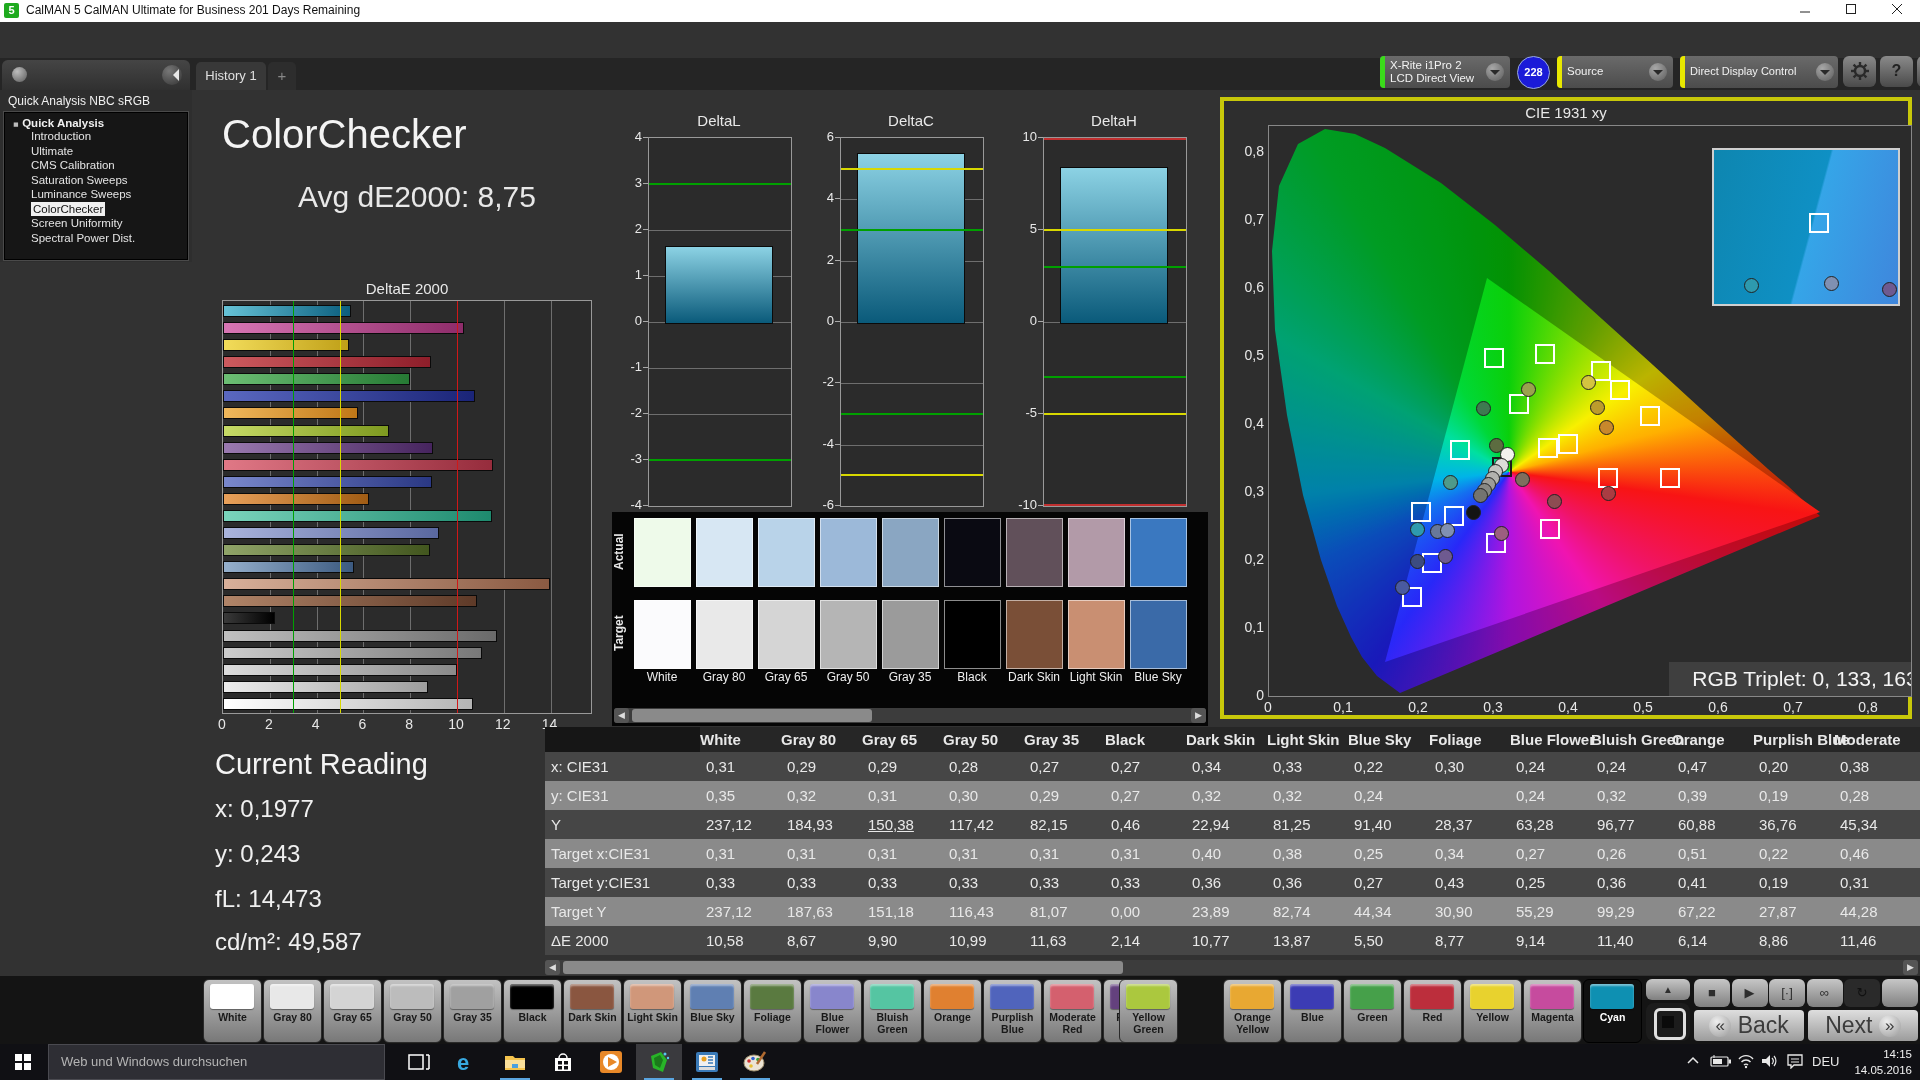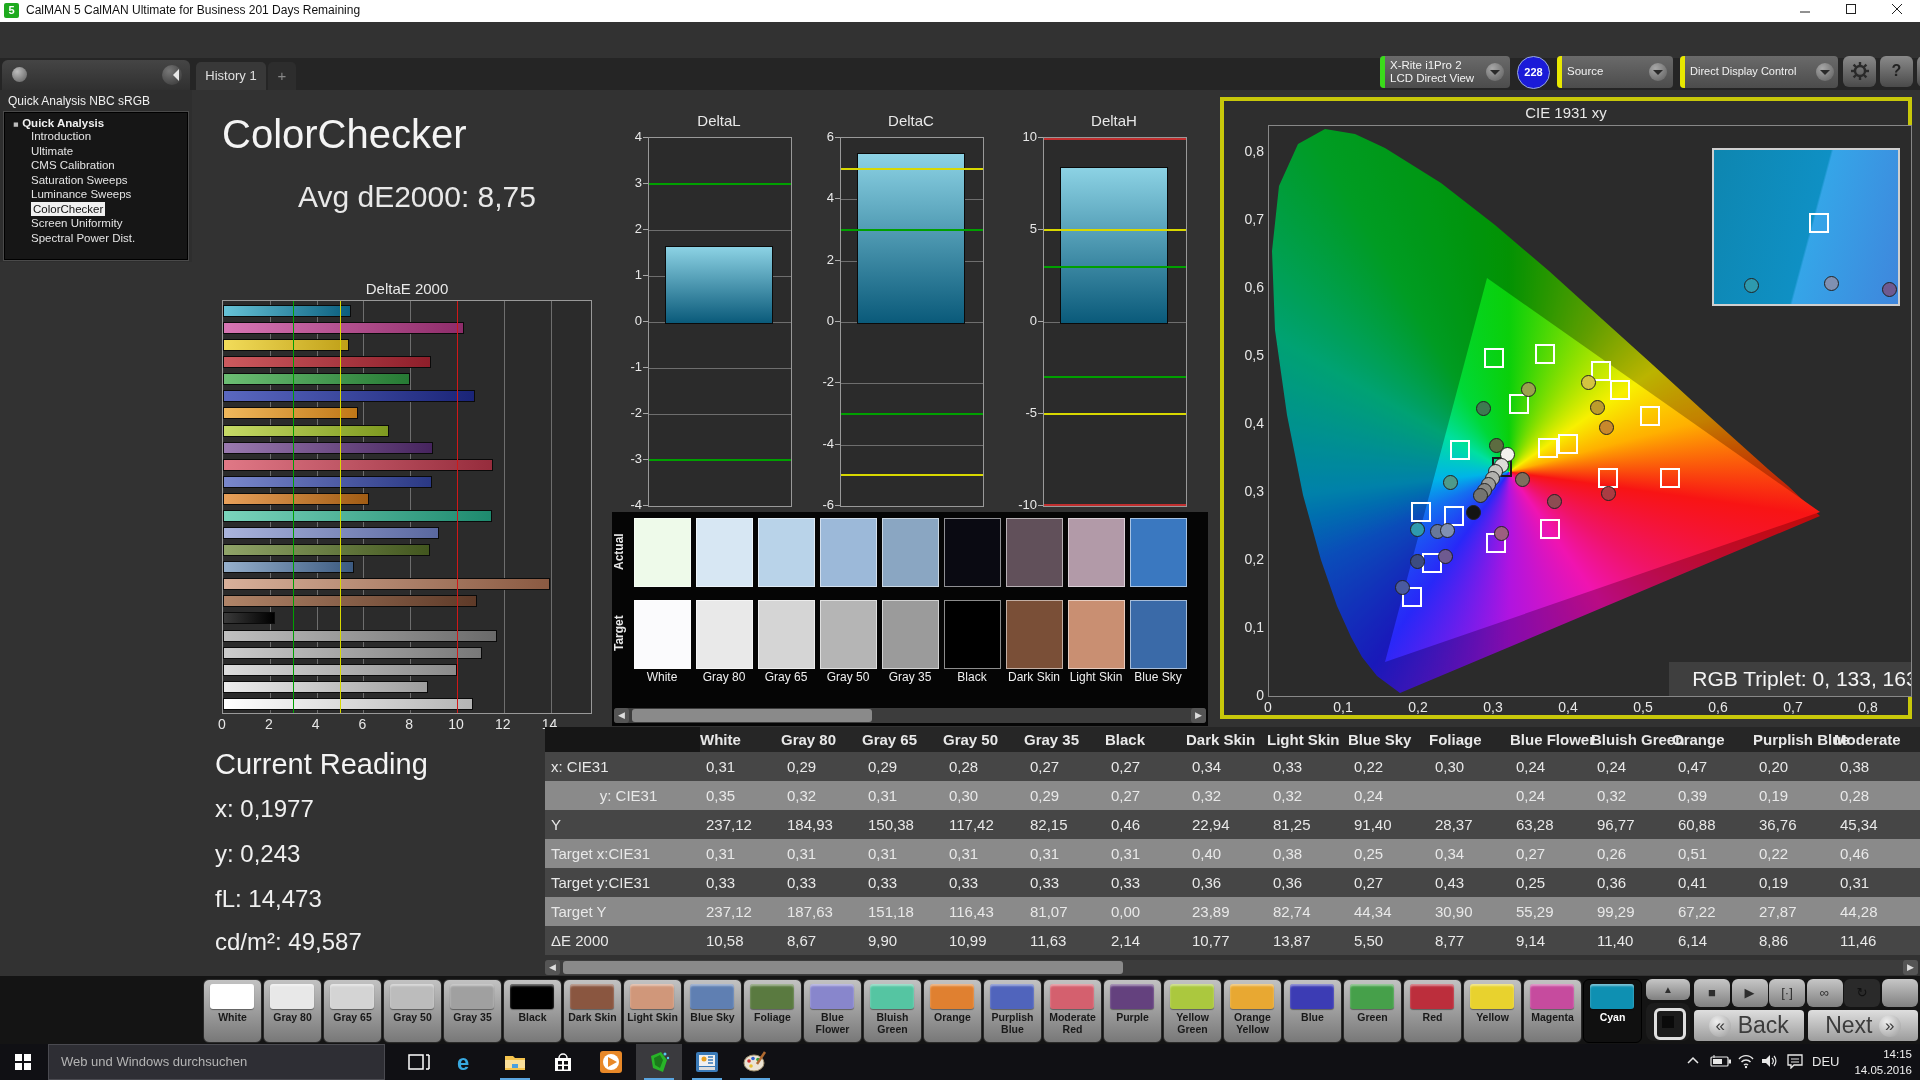--- a/index.html
+++ b/index.html
@@ -517,42 +517,42 @@
         <div class="cell" style="left: 728px; width: 75px;">0,33</div>
         <div class="cell" style="left: 809px; width: 75px;">0,22</div>
         <div class="cell" style="left: 890px; width: 75px;">0,30</div>
         <div class="cell" style="left: 971px; width: 75px;">0,24</div>
         <div class="cell" style="left: 1052px; width: 75px;">0,24</div>
         <div class="cell" style="left: 1133px; width: 75px;">0,47</div>
         <div class="cell" style="left: 1214px; width: 75px;">0,20</div>
         <div class="cell" style="left: 1295px; width: 75px;">0,38</div>
       </div>
       <div class="trow rowlight" style="top: 54px;">
-        <div class="cell" style="left: 0px; width: 155px; padding-left: 6px; text-align: center;">y: CIE31</div>
+        <div class="cell" style="left: 0px; width: 155px; padding-left: 6px;">y: CIE31</div>
         <div class="cell" style="left: 161px; width: 75px;">0,35</div>
         <div class="cell" style="left: 242px; width: 75px;">0,32</div>
         <div class="cell" style="left: 323px; width: 75px;">0,31</div>
         <div class="cell" style="left: 404px; width: 75px;">0,30</div>
         <div class="cell" style="left: 485px; width: 75px;">0,29</div>
         <div class="cell" style="left: 566px; width: 75px;">0,27</div>
         <div class="cell" style="left: 647px; width: 75px;">0,32</div>
         <div class="cell" style="left: 728px; width: 75px;">0,32</div>
         <div class="cell" style="left: 809px; width: 75px;">0,24</div>
         <div class="cell" style="left: 890px; width: 75px; margin-top: 23px;">0,37</div>
         <div class="cell" style="left: 971px; width: 75px;">0,24</div>
         <div class="cell" style="left: 1052px; width: 75px;">0,32</div>
         <div class="cell" style="left: 1133px; width: 75px;">0,39</div>
         <div class="cell" style="left: 1214px; width: 75px;">0,19</div>
         <div class="cell" style="left: 1295px; width: 75px;">0,28</div>
       </div>
       <div class="trow rowdark" style="top: 83px;">
         <div class="cell" style="left: 0px; width: 155px; padding-left: 6px;">Y</div>
         <div class="cell" style="left: 161px; width: 75px;">237,12</div>
         <div class="cell" style="left: 242px; width: 75px;">184,93</div>
-        <div class="cell" style="left: 323px; width: 75px;">150,38</div>
+        <div class="cell" style="left: 323px; width: 75px; text-decoration: underline;">150,38</div>
         <div class="cell" style="left: 404px; width: 75px;">117,42</div>
         <div class="cell" style="left: 485px; width: 75px;">82,15</div>
         <div class="cell" style="left: 566px; width: 75px;">0,46</div>
         <div class="cell" style="left: 647px; width: 75px;">22,94</div>
         <div class="cell" style="left: 728px; width: 75px;">81,25</div>
         <div class="cell" style="left: 809px; width: 75px;">91,40</div>
         <div class="cell" style="left: 890px; width: 75px;">28,37</div>
         <div class="cell" style="left: 971px; width: 75px;">63,28</div>
         <div class="cell" style="left: 1052px; width: 75px;">96,77</div>
         <div class="cell" style="left: 1133px; width: 75px;">60,88</div>
@@ -697,21 +697,21 @@
           <div class="plab">Purplish Blue</div>
         </div>
         <div class="patchbtn" style="left: 1043px;">
           <div class="patch" style="background: rgb(212, 96, 110);"></div>
           <div class="plab">Moderate Red</div>
         </div>
         <div class="patchbtn" style="left: 1103px;">
           <div class="patch" style="background: rgb(100, 65, 126);"></div>
           <div class="plab">Purple</div>
         </div>
-        <div class="patchbtn" style="left: 1163px;">
+        <div class="patchbtn" style="left: 1119px;">
           <div class="patch" style="background: rgb(171, 200, 62);"></div>
           <div class="plab">Yellow Green</div>
         </div>
         <div class="patchbtn" style="left: 1223px;">
           <div class="patch" style="background: rgb(232, 168, 50);"></div>
           <div class="plab">Orange Yellow</div>
         </div>
         <div class="patchbtn" style="left: 1283px;">
           <div class="patch" style="background: rgb(60, 60, 180);"></div>
           <div class="plab">Blue</div>

